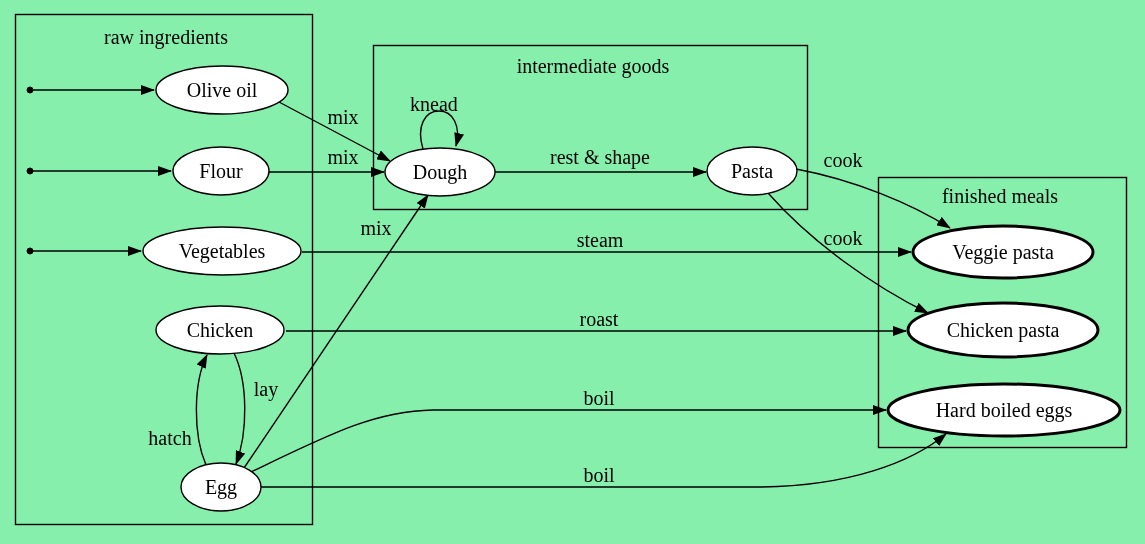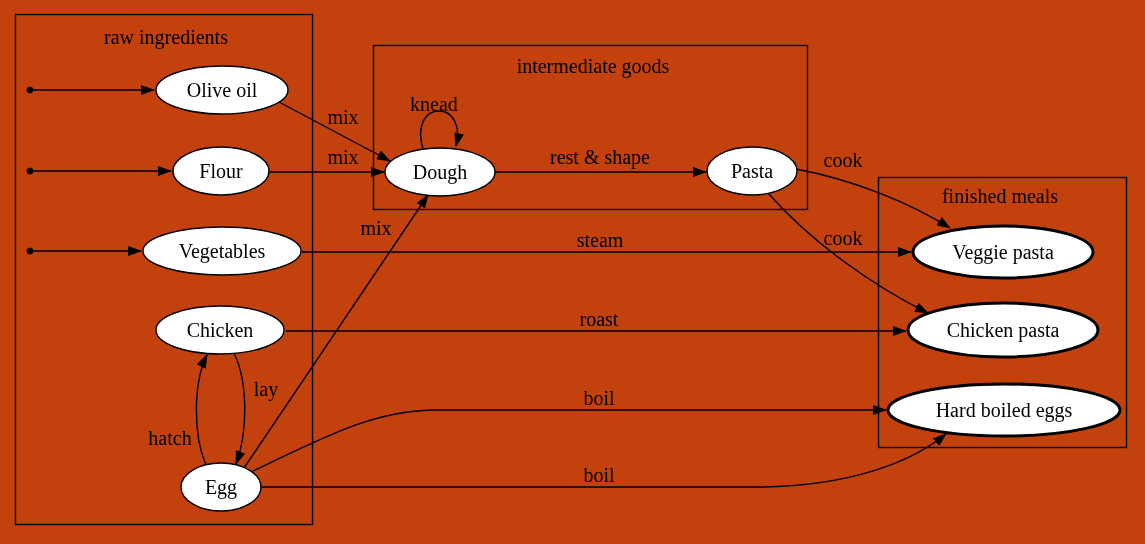--- a/index.html
+++ b/index.html
@@ -1,20 +1,20 @@
 <!DOCTYPE html>
 <html><head>
 <meta charset="utf-8">
 <style>
   html, body { margin: 0; padding: 0; background: #ffffff; }
   #canvas {
     position: relative;
     width: 1145px;
     height: 544px;
-    background: #c2410c;
+    background: #86efac;
     font-family: "Liberation Serif", "DejaVu Serif", serif;
   }
   svg { display: block; }
   .cluster-box { fill: none; stroke: #000000; stroke-width: 1.4; }
   .node-shape { fill: #ffffff; stroke: #000000; stroke-width: 1.4; }
   .node-shape.bold { stroke-width: 3; }
   .edge { fill: none; stroke: #000000; stroke-width: 1.4; }
   .start-dot { fill: #000000; stroke: #000000; }
   text {
     font-family: "Liberation Serif", "DejaVu Serif", serif;

